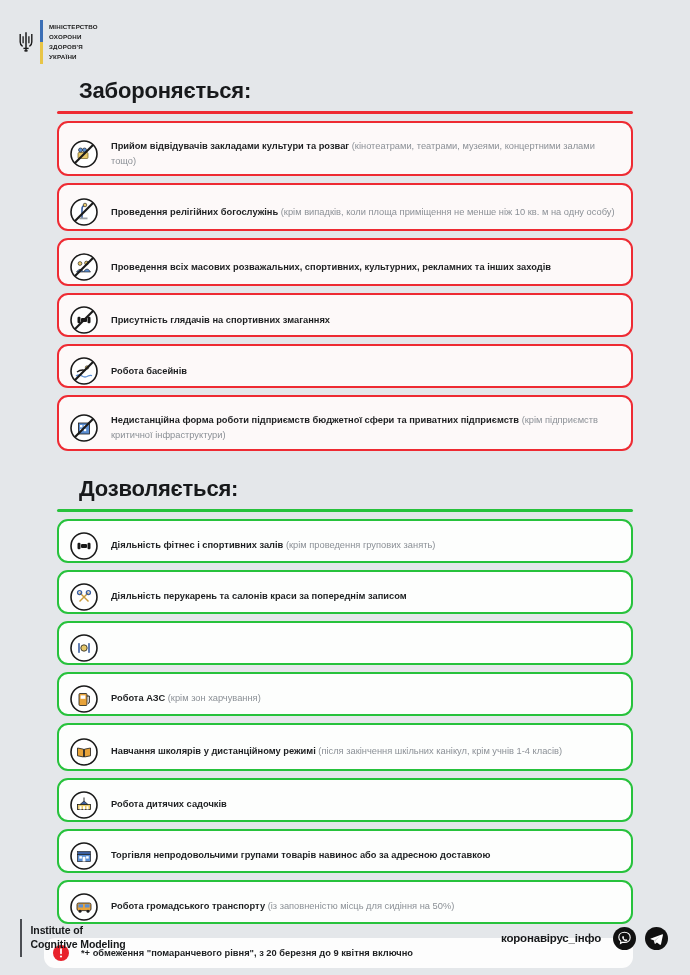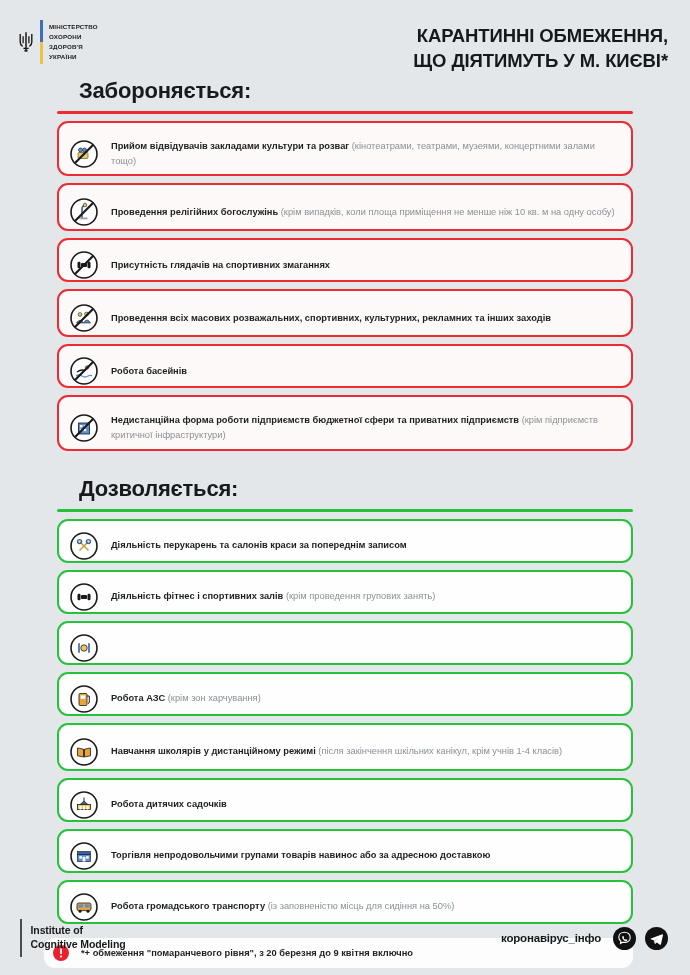--- a/index.html
+++ b/index.html
@@ -208,24 +208,20 @@
         <div class="yellow"></div>
     </div>
     <div class="moz-text">
       <span>МІНІСТЕРСТВО</span>
       <span>ОХОРОНИ</span>
       <span>ЗДОРОВ'Я</span>
       <span>УКРАЇНИ</span>
     </div>
   </div>
 
-  <div class="title">
-    <span>КАРАНТИННІ ОБМЕЖЕННЯ,</span>
-    <span>ЩО ДІЯТИМУТЬ У М. КИЄВІ*</span>
-  </div>
 </div>
 
 <div class="section">
   <div class="section-head">Забороняється:</div>
   <div class="rule red"></div>
 
   <div class="card red tall">
     <div class="ico">
       <svg viewBox="0 0 30 30">
         <circle cx="15" cy="15" r="13" fill="#fff" stroke="#1a1a1a" stroke-width="1.6"></circle>
@@ -246,51 +242,51 @@
       <svg viewBox="0 0 30 30">
         <circle cx="15" cy="15" r="13" fill="#fff" stroke="#1a1a1a" stroke-width="1.6"></circle>
         <path d="M13 21 L13 12 Q13 9 15.5 8.5" fill="none" stroke="#3b5fa0" stroke-width="1.6"></path>
         <circle cx="16" cy="8" r="1.8" fill="#e8c96a" stroke="#1a1a1a" stroke-width=".6"></circle>
         <rect x="10.5" y="20.5" width="8" height="1.8" fill="#9aa0a6"></rect>
         <path d="M6 24 L24 6" stroke="#1a1a1a" stroke-width="2.1"></path>
       </svg>
     </div>
     <div class="card-text">
       <b>Проведення релігійних богослужінь</b><i> (крім випадків, коли площа приміщення не менше ніж 10 кв. м на одну особу)</i>
-    </div>
-  </div>
-
-  <div class="card red">
-    <div class="ico">
-      <svg viewBox="0 0 30 30">
-        <circle cx="15" cy="15" r="13" fill="#fff" stroke="#1a1a1a" stroke-width="1.6"></circle>
-        <rect x="12" y="13" width="6" height="4" rx="1" fill="#1a1a1a"></rect>
-        <rect x="8.5" y="11.8" width="3" height="6.4" rx="1.2" fill="#1a1a1a"></rect>
-        <rect x="18.5" y="11.8" width="3" height="6.4" rx="1.2" fill="#1a1a1a"></rect>
-        <path d="M6 24 L24 6" stroke="#1a1a1a" stroke-width="2.1"></path>
-      </svg>
-    </div>
-    <div class="card-text">
-      <b>Присутність глядачів на спортивних змаганнях</b><i></i>
     </div>
   </div>
 
   <div class="card red tall">
     <div class="ico">
       <svg viewBox="0 0 30 30">
         <circle cx="15" cy="15" r="13" fill="#fff" stroke="#1a1a1a" stroke-width="1.6"></circle>
         <circle cx="11" cy="11.5" r="1.9" fill="#e8c96a" stroke="#1a1a1a" stroke-width=".6"></circle>
         <circle cx="17.5" cy="11" r="1.9" fill="#e8c96a" stroke="#1a1a1a" stroke-width=".6"></circle>
         <path d="M7.5 20 Q11 14.5 14.5 20 Z" fill="#5b8fd4" stroke="#1a1a1a" stroke-width=".6"></path>
         <path d="M14.5 20 Q18 14 21.5 20 Z" fill="#5b8fd4" stroke="#1a1a1a" stroke-width=".6"></path>
         <path d="M6 24 L24 6" stroke="#1a1a1a" stroke-width="2.1"></path>
       </svg>
     </div>
     <div class="card-text">
       <b>Проведення всіх масових розважальних, спортивних, культурних, рекламних та інших заходів</b><i></i>
+    </div>
+  </div>
+
+  <div class="card red">
+    <div class="ico">
+      <svg viewBox="0 0 30 30">
+        <circle cx="15" cy="15" r="13" fill="#fff" stroke="#1a1a1a" stroke-width="1.6"></circle>
+        <rect x="12" y="13" width="6" height="4" rx="1" fill="#1a1a1a"></rect>
+        <rect x="8.5" y="11.8" width="3" height="6.4" rx="1.2" fill="#1a1a1a"></rect>
+        <rect x="18.5" y="11.8" width="3" height="6.4" rx="1.2" fill="#1a1a1a"></rect>
+        <path d="M6 24 L24 6" stroke="#1a1a1a" stroke-width="2.1"></path>
+      </svg>
+    </div>
+    <div class="card-text">
+      <b>Присутність глядачів на спортивних змаганнях</b><i></i>
     </div>
   </div>
 
   <div class="card red">
     <div class="ico">
       <svg viewBox="0 0 30 30">
         <circle cx="15" cy="15" r="13" fill="#fff" stroke="#1a1a1a" stroke-width="1.6"></circle>
         <circle cx="18" cy="11.5" r="1.7" fill="#e8c96a" stroke="#1a1a1a" stroke-width=".6"></circle>
         <path d="M8 16 Q12 13 16.5 14.5" fill="none" stroke="#1a1a1a" stroke-width="1.3"></path>
         <path d="M7 20 Q10 18 13 20 Q16 22 19 20 Q21 18.8 23 19.6" fill="none" stroke="#5b8fd4" stroke-width="1.3"></path>
@@ -321,42 +317,42 @@
 </div>
 
 <div class="section" style="padding-top:18px;">
   <div class="section-head">Дозволяється:</div>
   <div class="rule green"></div>
 
   <div class="card green">
     <div class="ico">
       <svg viewBox="0 0 30 30">
         <circle cx="15" cy="15" r="13" fill="#fff" stroke="#1a1a1a" stroke-width="1.6"></circle>
+        <rect x="12" y="13" width="6" height="4" rx="1" fill="#1a1a1a"></rect>
+        <rect x="8.5" y="11.8" width="3" height="6.4" rx="1.2" fill="#1a1a1a"></rect>
+        <rect x="18.5" y="11.8" width="3" height="6.4" rx="1.2" fill="#1a1a1a"></rect>
+      </svg>
+    </div>
+    <div class="card-text">
+      <b>Діяльність фітнес і спортивних залів</b><i> (крім проведення групових занять)</i>
+    </div>
+  </div>
+
+  <div class="card green">
+    <div class="ico">
+      <svg viewBox="0 0 30 30">
+        <circle cx="15" cy="15" r="13" fill="#fff" stroke="#1a1a1a" stroke-width="1.6"></circle>
         <path d="M10.5 10.5 L19.5 19.5" stroke="#c99a3a" stroke-width="1.4"></path>
         <path d="M19.5 10.5 L10.5 19.5" stroke="#c99a3a" stroke-width="1.4"></path>
         <circle cx="10.6" cy="10.6" r="2" fill="none" stroke="#3b5fa0" stroke-width="1.4"></circle>
         <circle cx="19.4" cy="10.6" r="2" fill="none" stroke="#3b5fa0" stroke-width="1.4"></circle>
       </svg>
     </div>
     <div class="card-text">
       <b>Діяльність перукарень та салонів краси за попереднім записом</b><i></i>
-    </div>
-  </div>
-
-  <div class="card green">
-    <div class="ico">
-      <svg viewBox="0 0 30 30">
-        <circle cx="15" cy="15" r="13" fill="#fff" stroke="#1a1a1a" stroke-width="1.6"></circle>
-        <rect x="12" y="13" width="6" height="4" rx="1" fill="#1a1a1a"></rect>
-        <rect x="8.5" y="11.8" width="3" height="6.4" rx="1.2" fill="#1a1a1a"></rect>
-        <rect x="18.5" y="11.8" width="3" height="6.4" rx="1.2" fill="#1a1a1a"></rect>
-      </svg>
-    </div>
-    <div class="card-text">
-      <b>Діяльність фітнес і спортивних залів</b><i> (крім проведення групових занять)</i>
     </div>
   </div>
 
   <div class="card green">
     <div class="ico">
       <svg viewBox="0 0 30 30">
         <circle cx="15" cy="15" r="13" fill="#fff" stroke="#1a1a1a" stroke-width="1.6"></circle>
         <circle cx="15" cy="15" r="3.2" fill="#e8c96a" stroke="#1a1a1a" stroke-width=".8"></circle>
         <rect x="9.2" y="10" width="1.6" height="10" rx=".7" fill="#3b5fa0"></rect>
         <rect x="19.2" y="10" width="1.6" height="10" rx=".7" fill="#3b5fa0"></rect>

